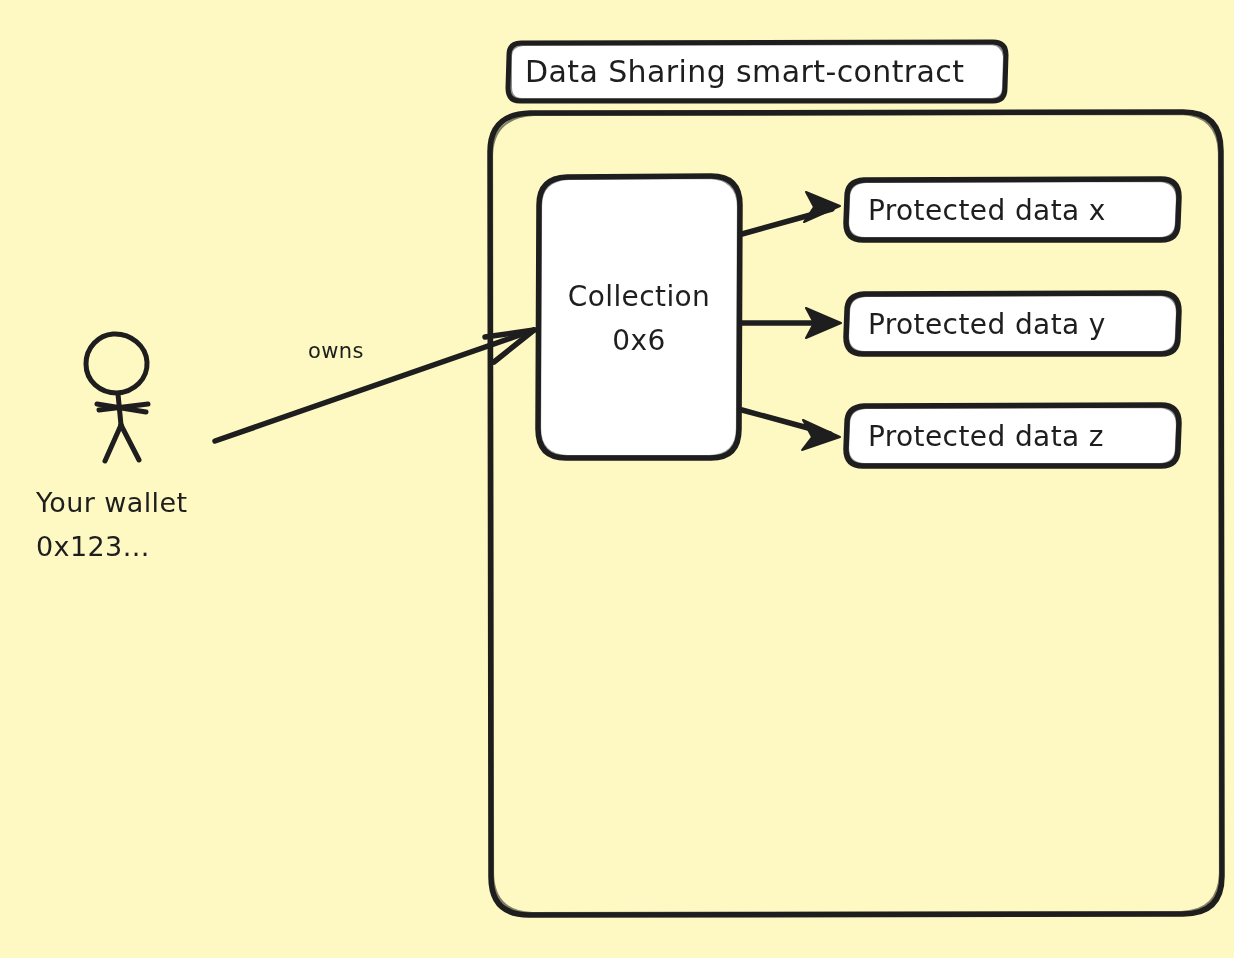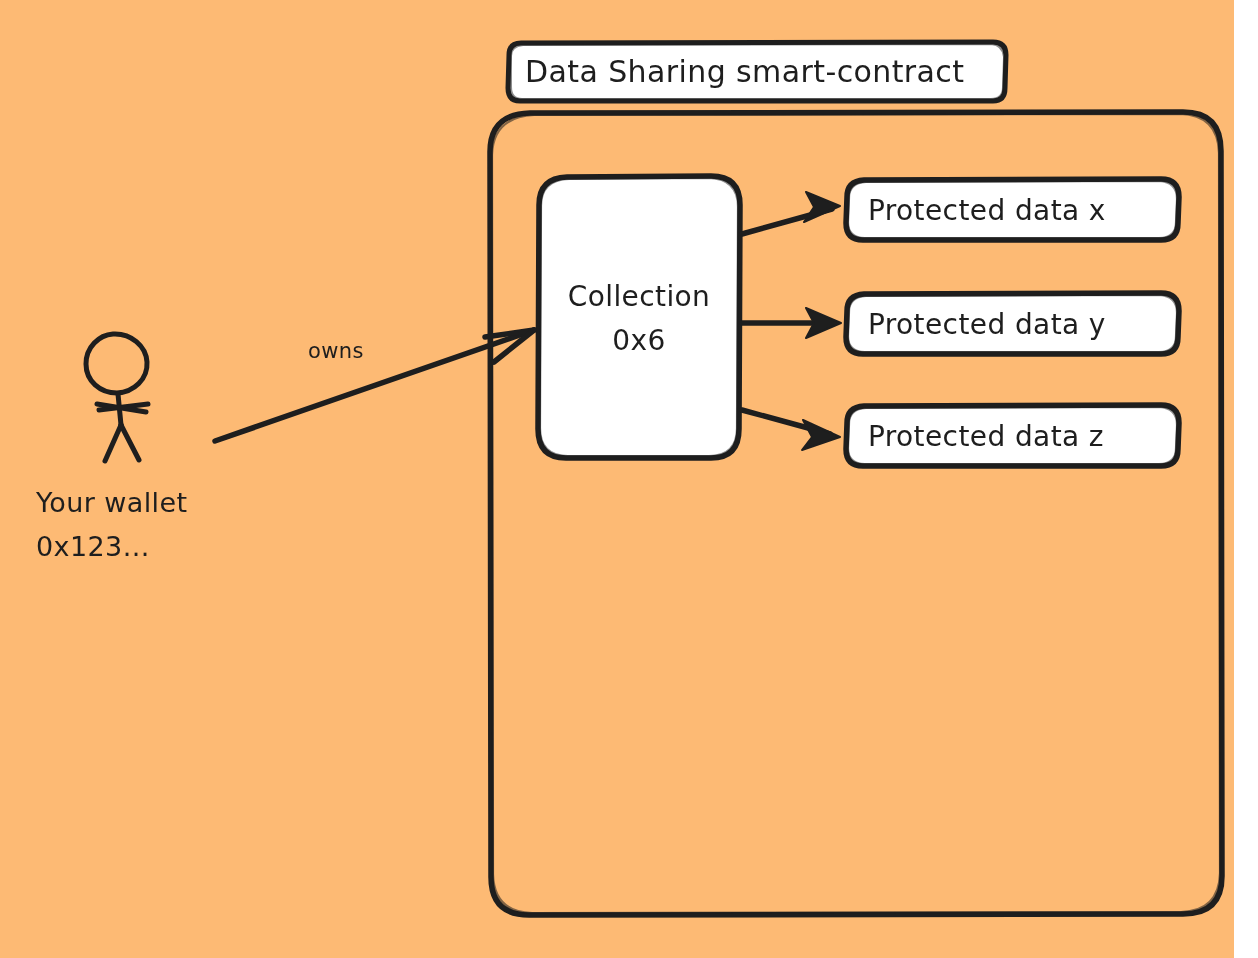--- a/index.html
+++ b/index.html
@@ -10,21 +10,21 @@
   body {
     width: 1258px;
     height: 958px;
     overflow: hidden;
     font-family: "DejaVu Sans", sans-serif;
   }
   #canvas {
     position: relative;
     width: 1234px;
     height: 958px;
-    background: #fdba74;
+    background: #fef9c3;
   }
   #diagram-svg {
     position: absolute;
     top: 0;
     left: 0;
     width: 1258px;
     height: 958px;
   }
   .sketch-stroke {
     fill: none;

